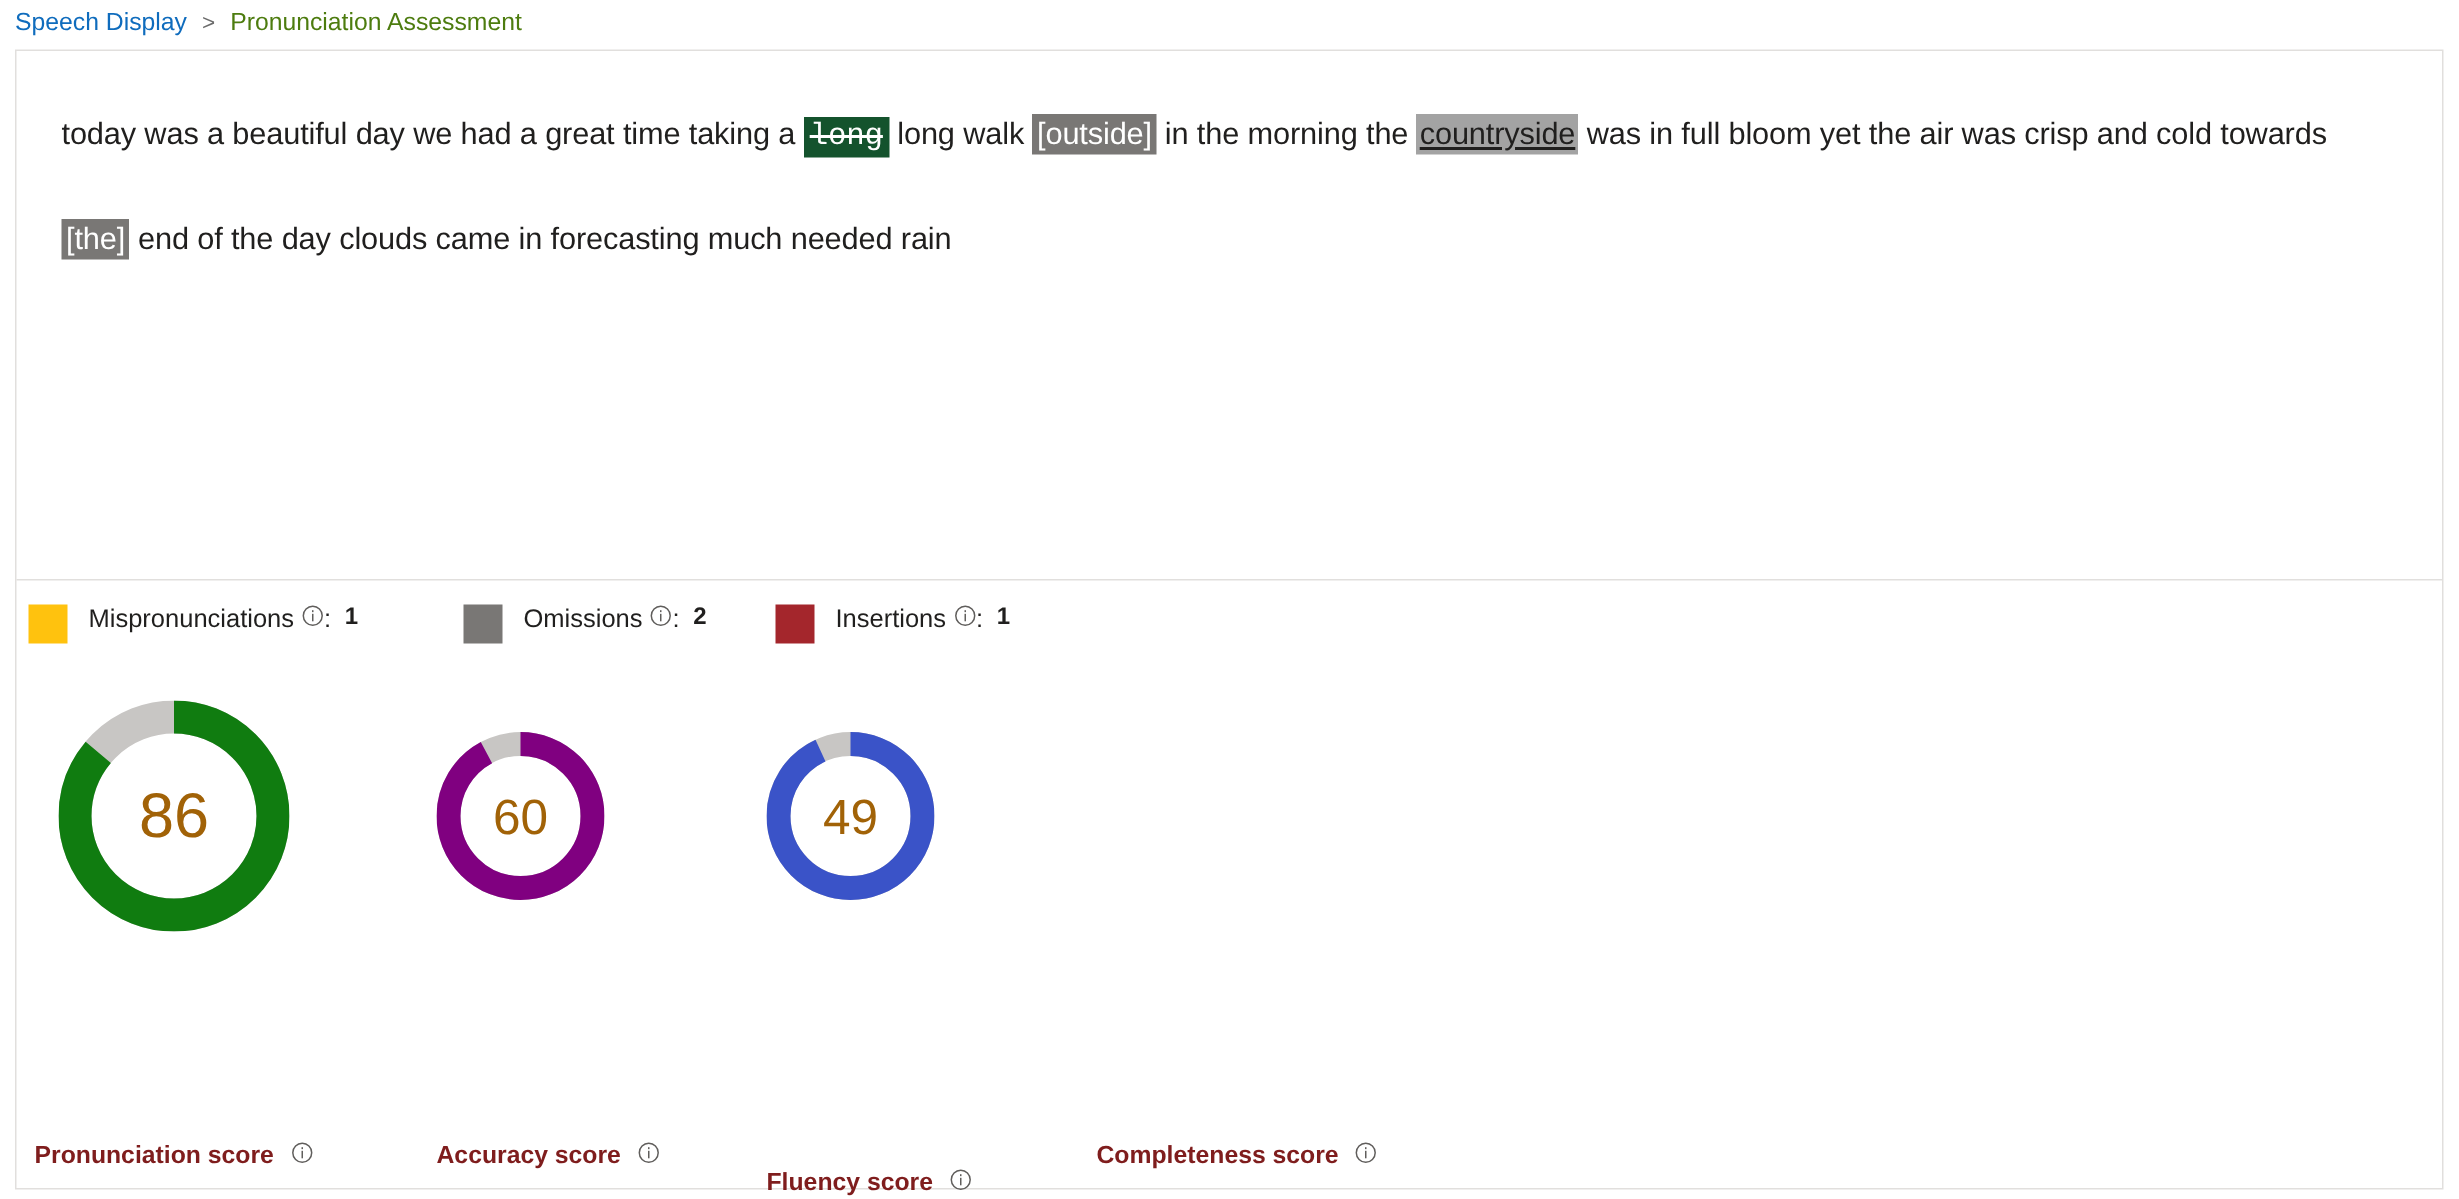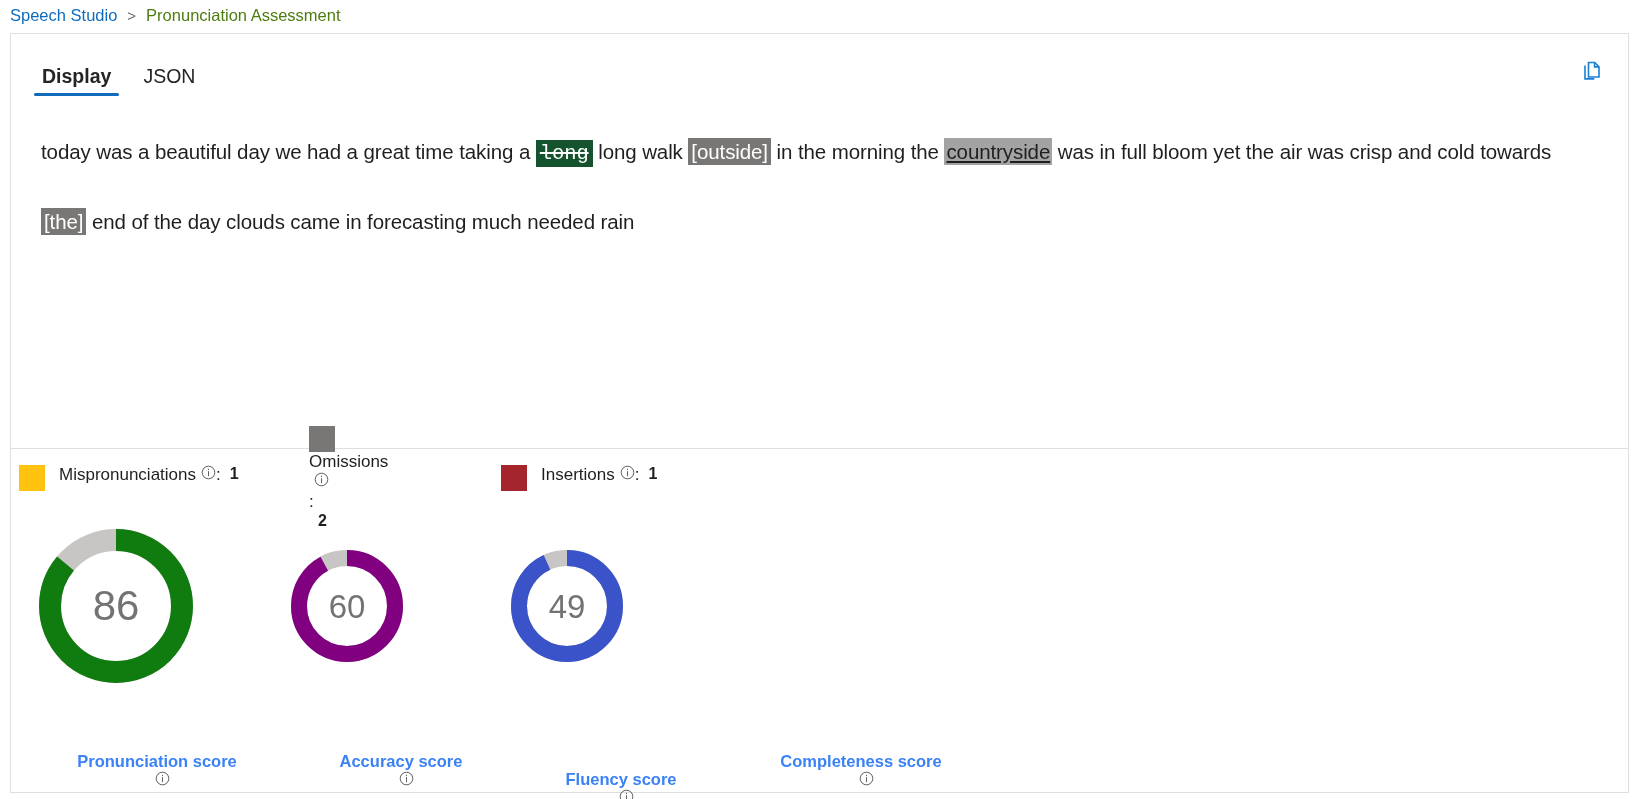--- a/index.html
+++ b/index.html
@@ -135,21 +135,21 @@
     padding-left: 8px;
     flex: 0 0 auto;
   }
   .legend-item {
     display: flex;
     align-items: flex-start;
     font-size: 17px;
     color: #201f1e;
   }
   .legend-item.mispron { width: 290px; }
-  .legend-item.omis    { width: 192px; flex-direction: column; }
+  .legend-item.omis    { width: 208px; }
   .swatch {
     width: 26px;
     height: 26px;
     flex: 0 0 auto;
     margin-right: 14px;
   }
   .legend-label { white-space: nowrap; }
   .legend-count {
     font-weight: bold;
     margin-left: 9px;
@@ -178,75 +178,57 @@
   }
   .donut-wrap {
     position: relative;
     display: flex;
     align-items: center;
     justify-content: center;
   }
   .donut-value {
     position: absolute;
     font-size: 42px;
-    color: #737373;
+    color: #a16207;
     line-height: 1;
   }
   .donut-value.small { font-size: 33px; }
 
   
   .score-labels {
     position: absolute;
     left: 0;
     right: 0;
     bottom: 0;
     height: 44px;
     display: flex;
     align-items: center;
     border-top: 1px solid transparent;
   }
   .score-label {
     display: flex;
     align-items: center;
     font-size: 16.5px;
     font-weight: bold;
-    color: #3b82f6;
+    color: #7f1d1d;
     white-space: nowrap;
-    flex-direction: column;
   }
   .score-label .info-icon { margin-left: 11px; }
 </style>
 </head>
 <body>
 
 <div class="breadcrumb">
-  <span class="crumb-link">Speech Studio</span>
+  <span class="crumb-link">Speech Display</span>
   <span class="crumb-sep">&gt;</span>
   <span class="crumb-current">Pronunciation Assessment</span>
 </div>
 
 <div class="panel">
 
-  <div class="tabs-row">
-    <div class="tabs">
-      <div class="tab active">
-        <span>Display</span>
-      </div>
-      <div class="tab">
-        <span>JSON</span>
-      </div>
-    </div>
-    <button class="copy-btn">
-      <svg width="22" height="22" viewBox="0 0 22 22">
-        <path d="M7.5 2.5 h6.2 l4.3 4.3 v10.2 h-10.5 z" fill="none" stroke="#1a7fd4" stroke-width="1.6"></path>
-        <path d="M13.6 2.6 v4.3 h4.3" fill="none" stroke="#1a7fd4" stroke-width="1.6"></path>
-        <path d="M4 5.6 v13.3 h9.3" fill="none" stroke="#1a7fd4" stroke-width="1.6"></path>
-      </svg>
-    </button>
-  </div>
 
   <div class="transcript">
     <span>today was a beautiful day we had a great time taking a </span><span class="word-insertion">long</span><span> long walk </span><span class="word-omission">[outside]</span><span> in the morning the </span><span class="word-mispronunciation">countryside</span><span> was in full bloom yet the air was crisp and cold towards </span><span class="word-omission">[the]</span><span> end of the day clouds came in forecasting much needed rain</span>
   </div>
 
   <div class="legend-divider"></div>
 
   <div class="legend">
 
     <div class="legend-item mispron">

